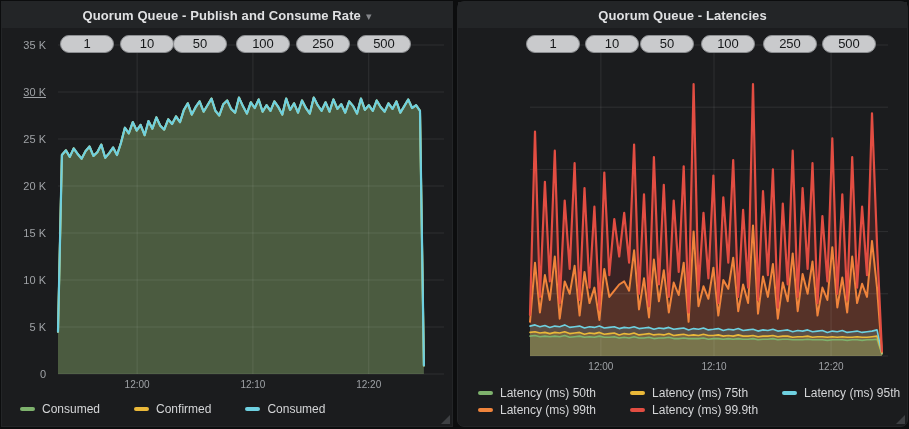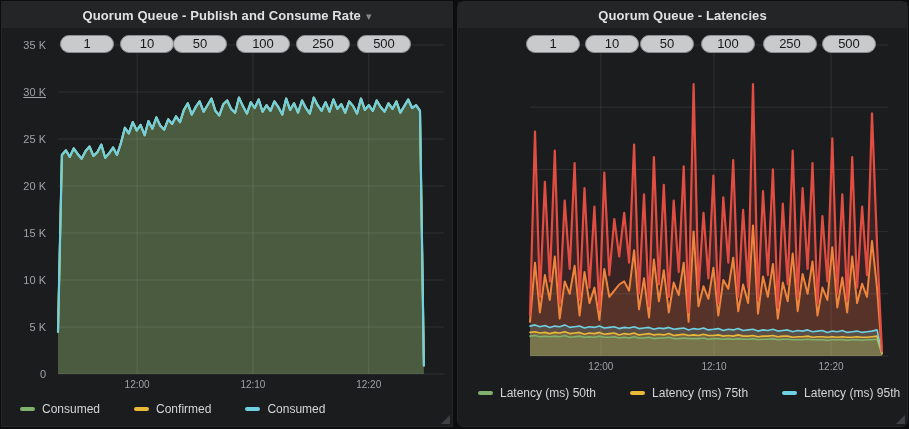--- a/index.html
+++ b/index.html
@@ -158,18 +158,28 @@
             </div>
             <div class="legend-item">
               <span class="swatch" style="background: rgb(234, 184, 57);"></span>
               <span class="legend-label">Latency (ms) 75th</span>
             </div>
             <div class="legend-item">
               <span class="swatch" style="background: rgb(110, 208, 224);"></span>
               <span class="legend-label">Latency (ms) 95th</span>
             </div>
           </div>
+          <div class="legend-row">
+            <div class="legend-item">
+              <span class="swatch" style="background: rgb(239, 132, 60);"></span>
+              <span class="legend-label">Latency (ms) 99th</span>
+            </div>
+            <div class="legend-item">
+              <span class="swatch" style="background: rgb(226, 77, 66);"></span>
+              <span class="legend-label">Latency (ms) 99.9th</span>
+            </div>
+          </div>
         </div>
     </div>
     <div class="resize-handle"></div>
   </section>
 
 </div>
 
 </body></html>

